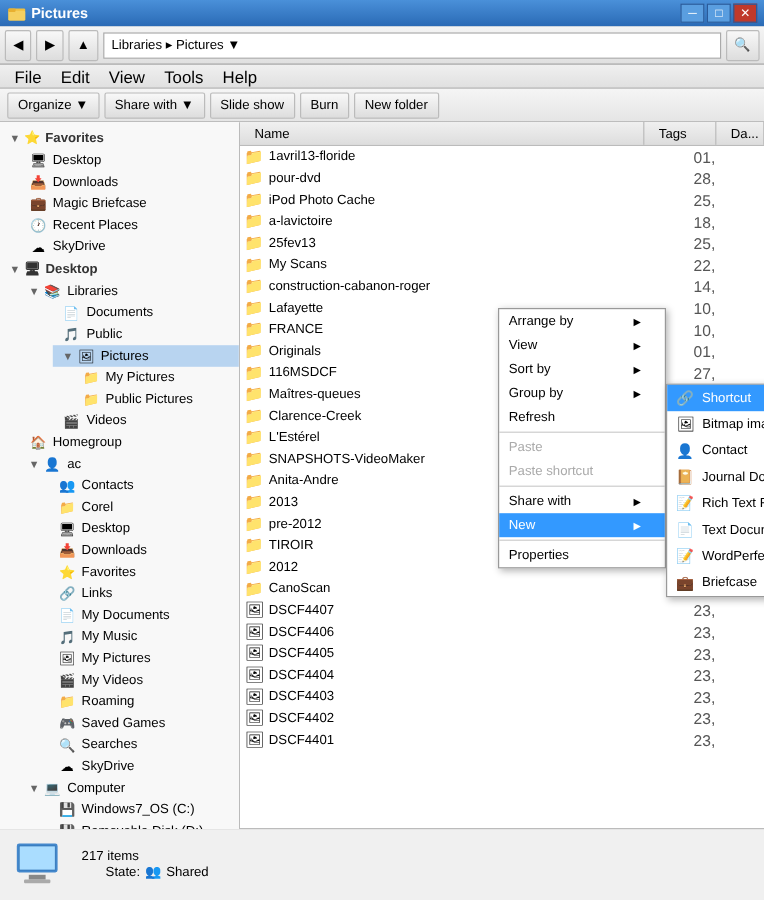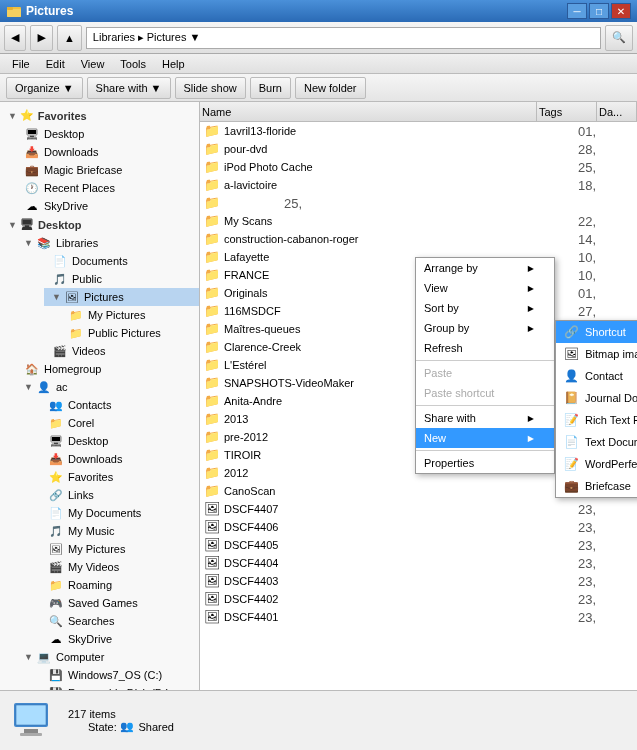--- a/index.html
+++ b/index.html
@@ -47,21 +47,21 @@
     
     .menu-bar {
       background: linear-gradient(to bottom, #f0f0f0, #e0e0e0);
       border-bottom: 1px solid #bbb;
       height: 20px;
       display: flex;
       align-items: center;
       padding: 0 4px;
     }
     .menu-item {
-      padding: 2px 8px; cursor: pointer; font-size: 11px;
+      padding: 2px 8px; cursor: pointer; font-size: 14px;
     }
 
     
     .toolbar {
       background: linear-gradient(to bottom, #f5f5f5, #e5e5e5);
       border-bottom: 1px solid #bbb;
       height: 28px;
       display: flex;
       align-items: center;
       padding: 0 6px;
@@ -105,21 +105,21 @@
       overflow-y: hidden;
       position: relative;
     }
     .file-list-header {
       display: flex;
       background: linear-gradient(to bottom, #f0f0f0, #ddd);
       border-bottom: 1px solid #bbb;
       height: 20px;
     }
     .col-header {
-      padding: 2px 2px; font-size: 11px; border-right: 1px solid #bbb;
+      padding: 2px 12px; font-size: 11px; border-right: 1px solid #bbb;
       display: flex; align-items: center; cursor: pointer; user-select: none;
     }
     .col-name { flex: 1; }
     .col-tags { width: 60px; }
     .col-date { width: 40px; }
 
     .file-items { overflow-y: auto; height: calc(100% - 20px); }
     .file-item {
       display: flex; align-items: center; height: 18px; padding: 0 4px;
       cursor: pointer; font-size: 11px; border-bottom: none;
@@ -437,20 +437,21 @@
           <span class="file-date">25,</span>
         </div>
         <div class="file-item">
           <span class="file-icon" style="font-size: 13px;">📁</span>
           <span class="file-name">a-lavictoire</span>
           <span class="file-tags"></span>
           <span class="file-date">18,</span>
         </div>
         <div class="file-item">
           <span class="file-icon" style="font-size: 13px;">📁</span>
+          <span class="file-name">25fev13</span>
           <span class="file-tags"></span>
           <span class="file-date">25,</span>
         </div>
         <div class="file-item">
           <span class="file-icon" style="font-size: 13px;">📁</span>
           <span class="file-name">My Scans</span>
           <span class="file-tags"></span>
           <span class="file-date">22,</span>
         </div>
         <div class="file-item">

